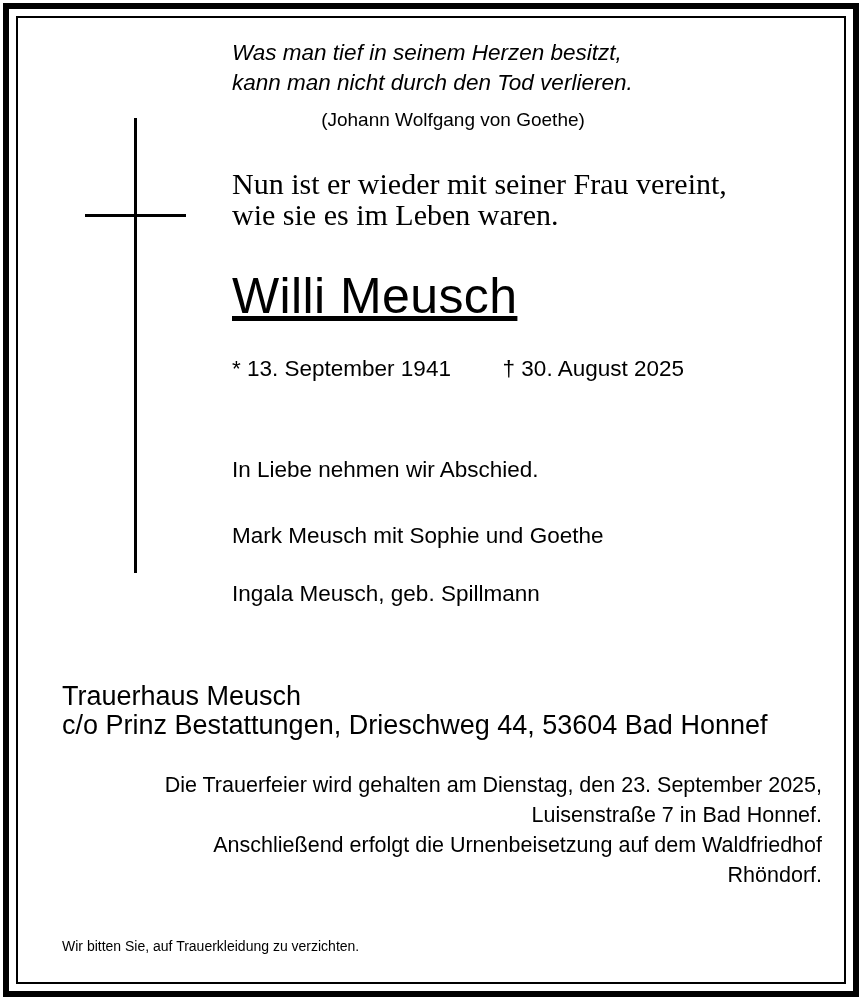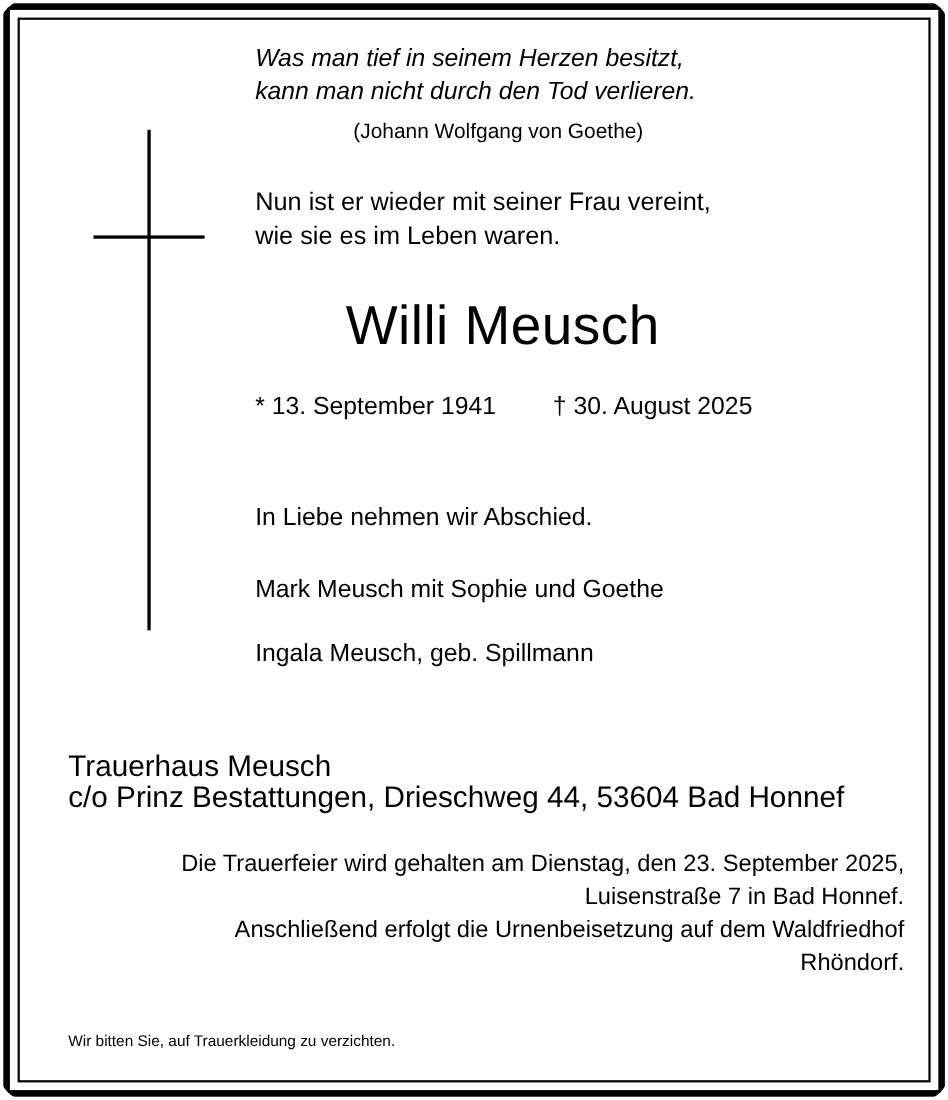--- a/index.html
+++ b/index.html
@@ -13,21 +13,20 @@
     color: #000000;
   }
 
   .notice {
     position: relative;
     width: 862px;
     height: 1000px;
     background: #ffffff;
     box-sizing: border-box;
     overflow: hidden;
-    border-radius: 24px;
   }
 
   
   .frame-outer {
     position: absolute;
     left: 3px;
     top: 3px;
     right: 3px;
     bottom: 3px;
     border: 6px solid #000000;
@@ -99,31 +98,33 @@
     margin-top: 8px;
   }
 
   .intro-block {
     position: absolute;
     left: 232px;
     top: 168px;
     width: 480px;
   }
   .intro-line {
-    font-size: 23px;
+    font-size: 30px;
     line-height: 31px;
     white-space: nowrap;
+    font-family: Liberation Serif, serif;
   }
 
   .name-block {
     position: absolute;
     left: 232px;
     top: 266px;
     width: 450px;
-    text-align: center;
+    text-align: left;
+    text-decoration: underline;
   }
   .deceased-name {
     font-size: 50px;
     line-height: 60px;
     font-weight: 400;
     letter-spacing: 0.4px;
     white-space: nowrap;
   }
 
   .dates-block {

